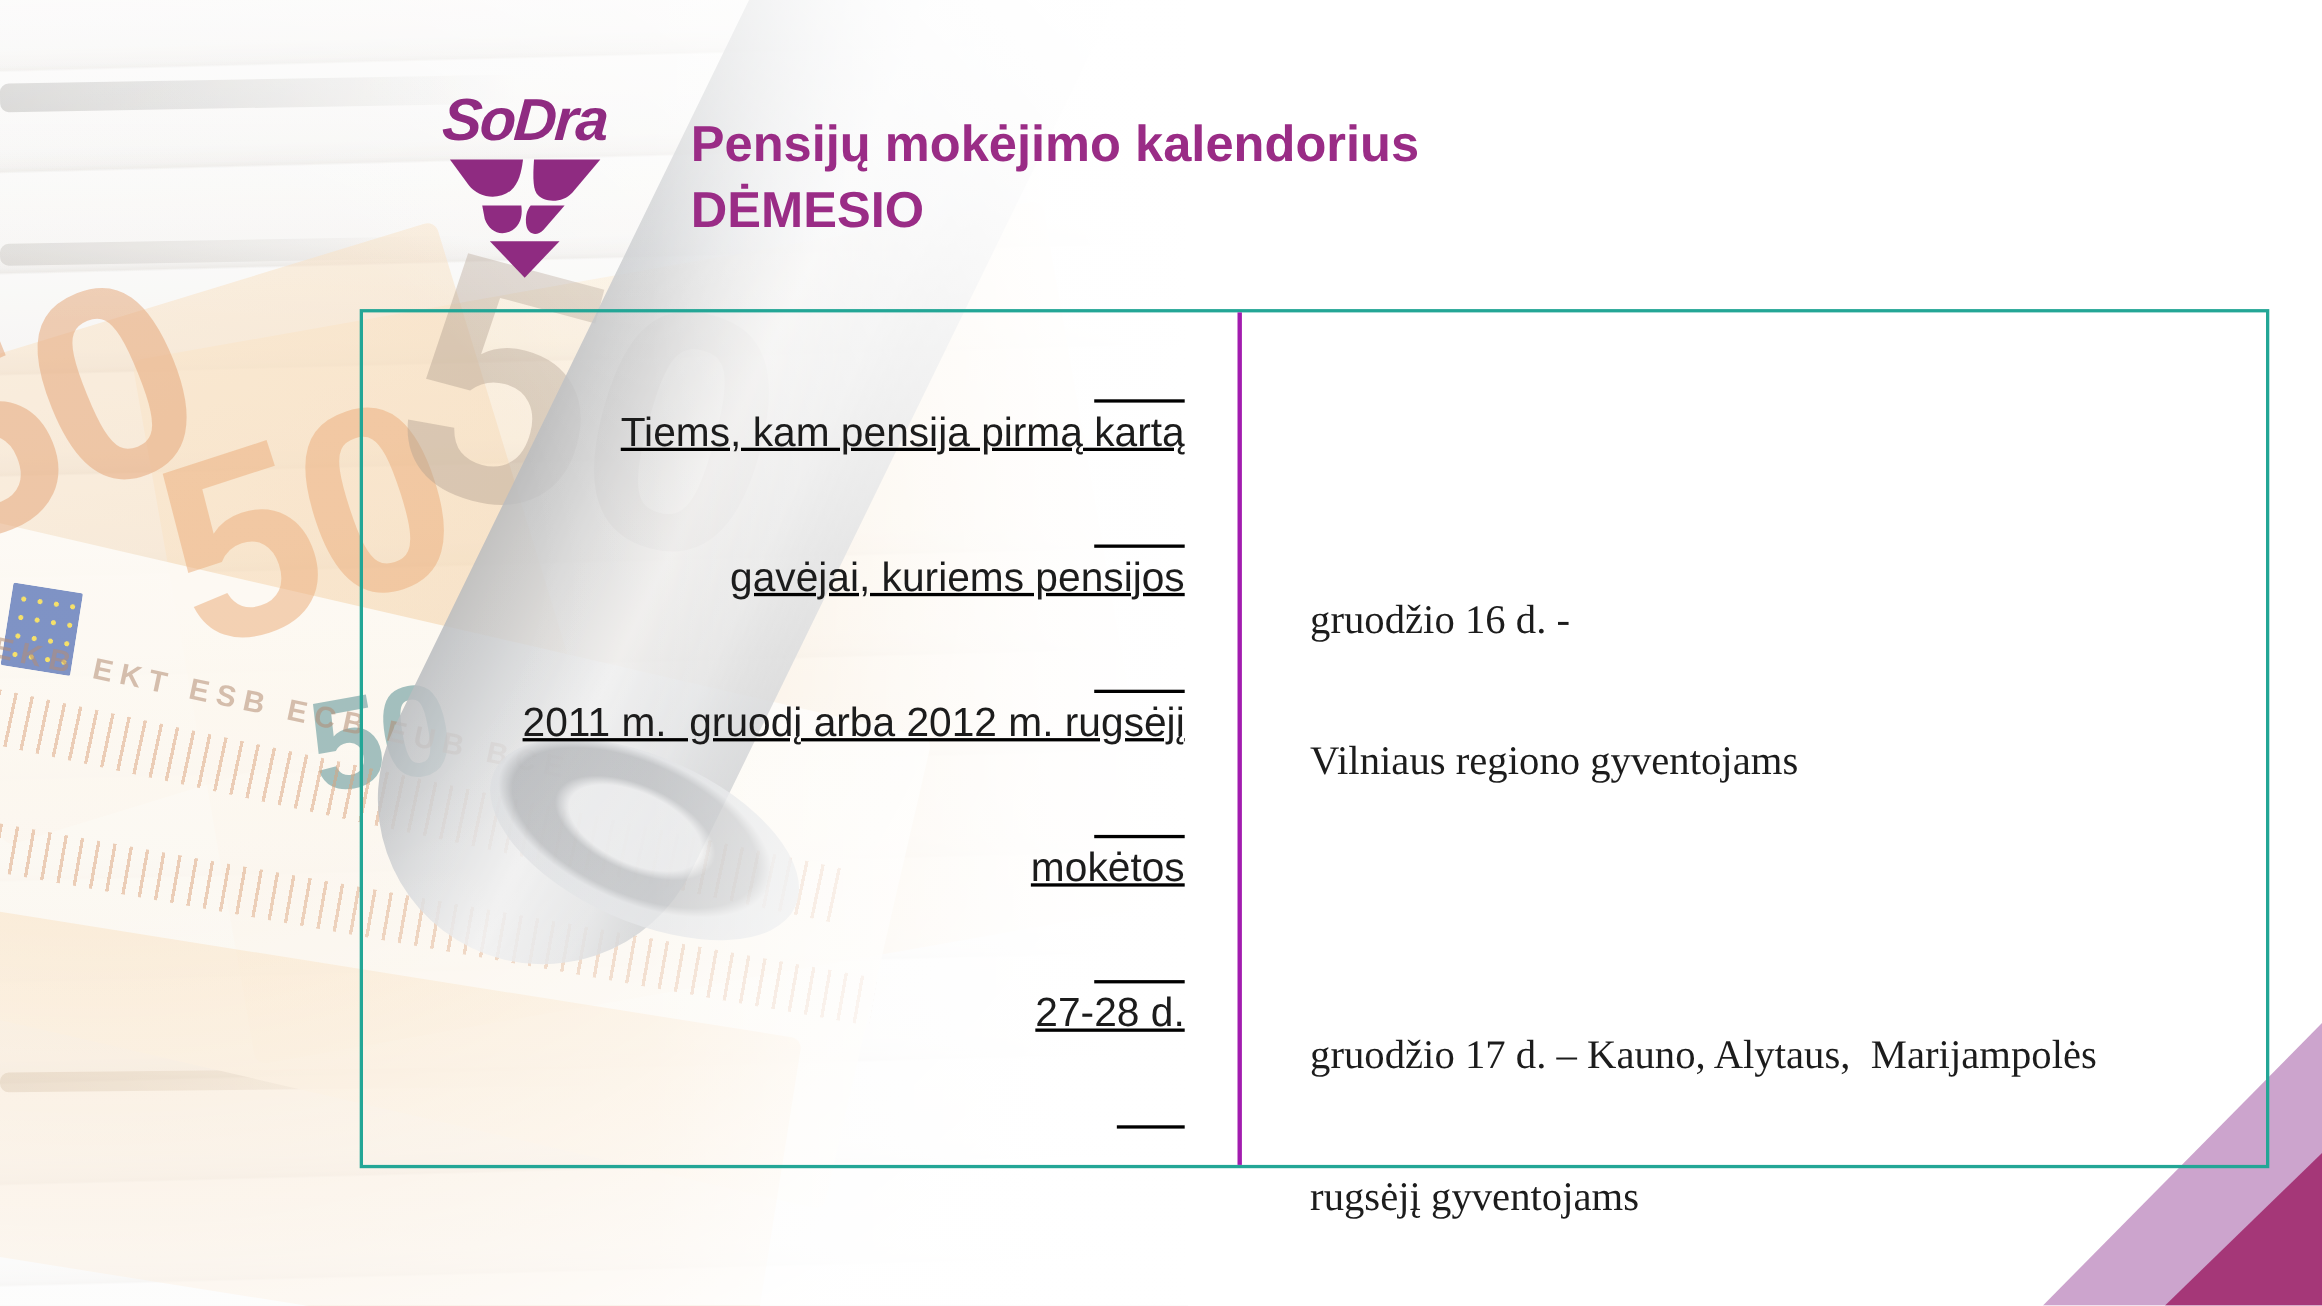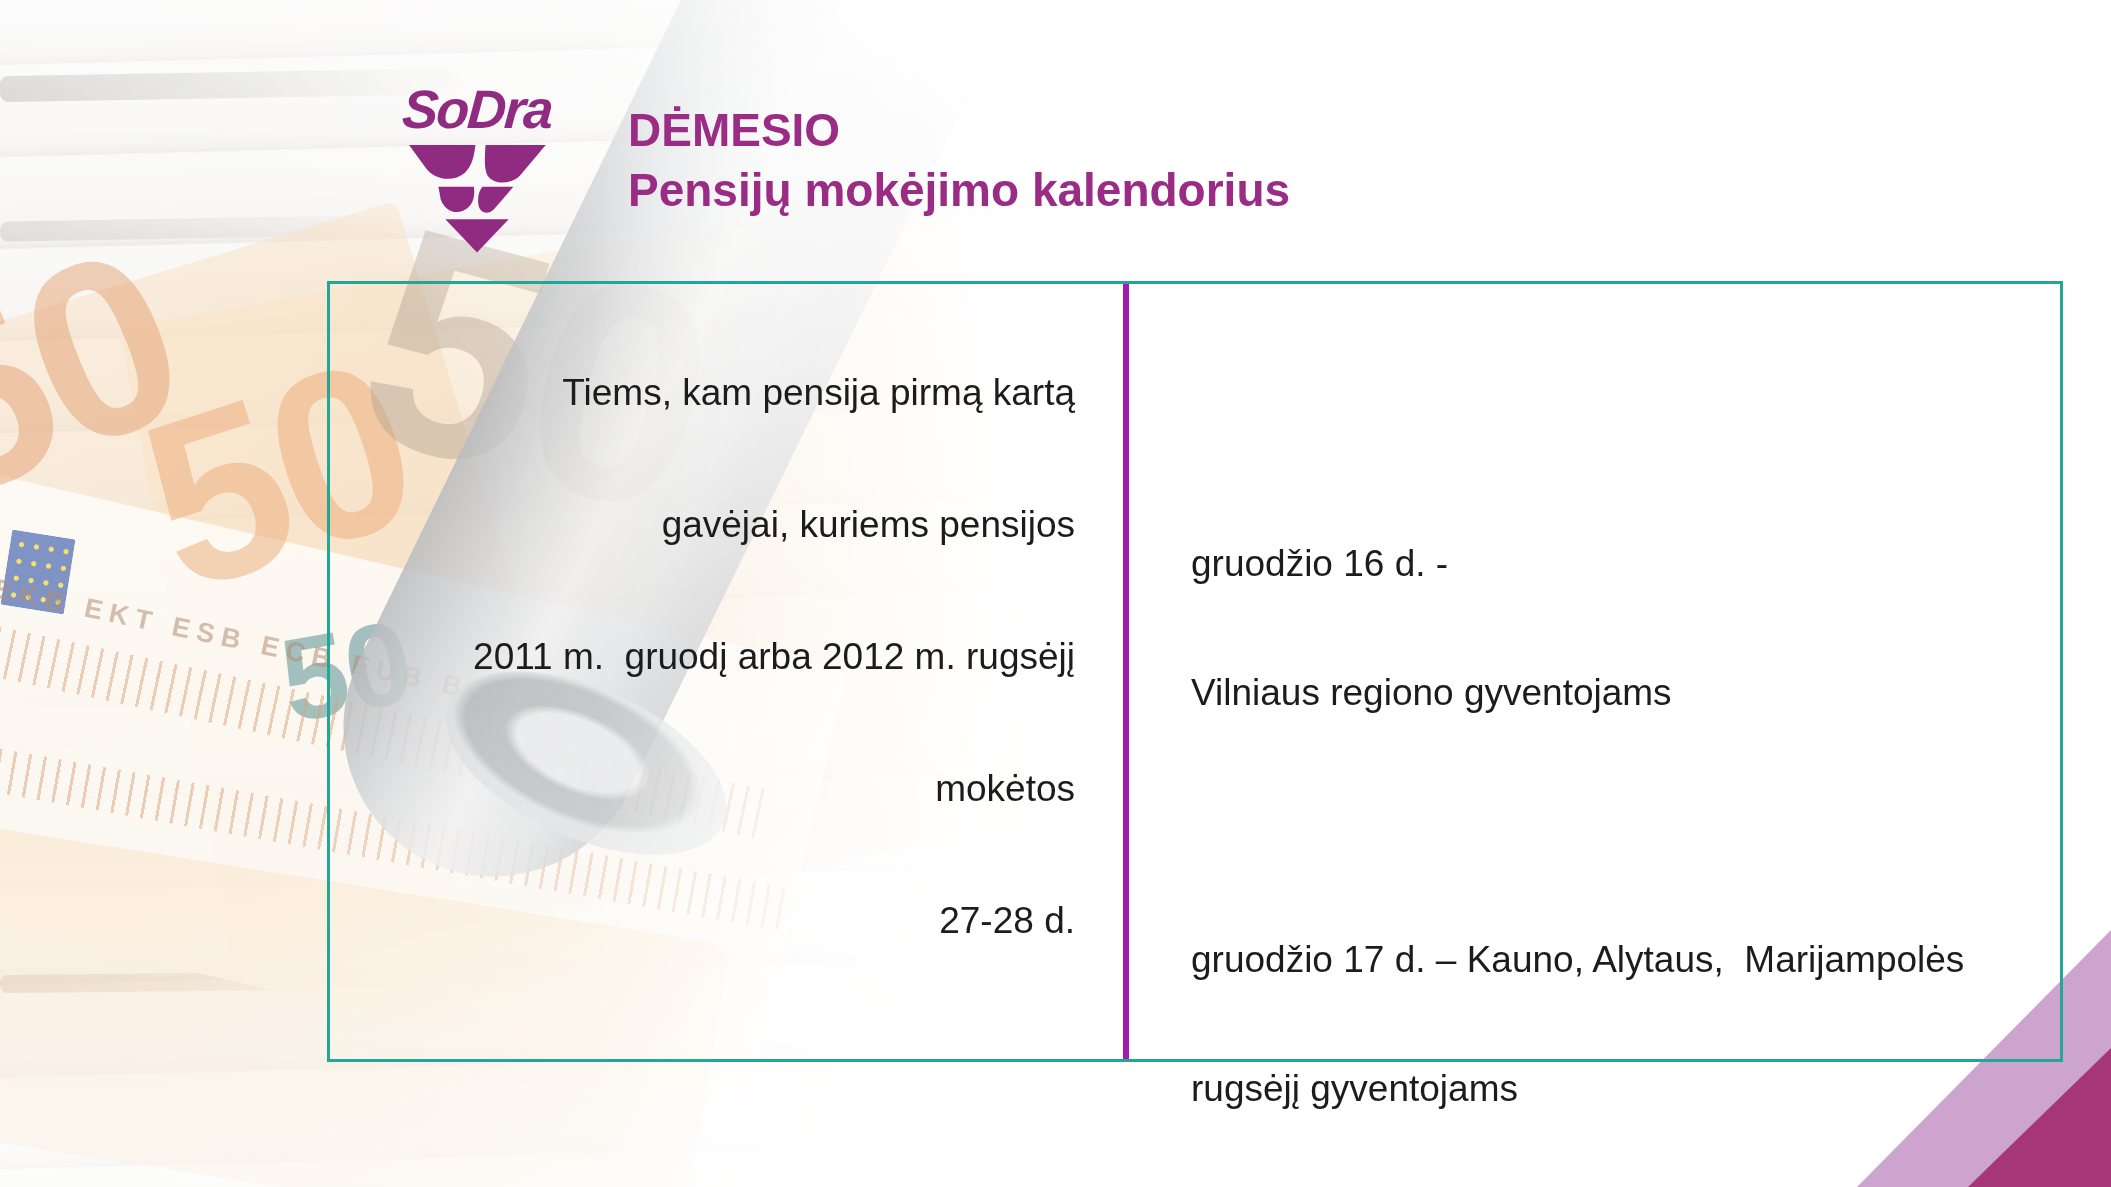--- a/index.html
+++ b/index.html
@@ -81,28 +81,28 @@
                color:#8f2b81; transform:skewX(-4deg); }
   .logo-emblem { display:block; margin:2px auto 0; }
 
   
   .title { position:absolute; left:628px; top:100px; color:#9a2c86; font-weight:bold;
            font-size:46px; line-height:60px; letter-spacing:0; }
 
   
   .box { position:absolute; left:327px; top:281px; width:1736px; height:781px;
          border:3px solid #23a696; display:flex; }
-  .box-left { width:799px; border-right:6px solid #a21caf; display:flex;
+  .box-left { width:799px; border-right:4px solid #a21caf; display:flex;
               align-items:center; justify-content:flex-end;
-              padding:0 48px 30px 70px; }
+              padding:0 48px 30px 70px;text-decoration:underline; }
   .box-right { flex:1; padding:172px 40px 0 62px; }
   .body-text { font-size:37px; line-height:44px; color:#1c1c1c; white-space:pre-wrap; }
   .box-left .body-text { text-align:right; line-height:44px; }
   .box-right .para { margin-bottom:52px; }
-  .box-right .body-text { line-height:43px; }
+  .box-right .body-text { line-height:43px;font-family:Liberation Serif, serif; }
 </style>
 </head>
 <body>
 
 <div class="slide">
 
   <div class="photo">
     <div class="wood"></div>
     <div class="wood-streak1"></div>
     <div class="wood-streak2"></div>
@@ -143,22 +143,22 @@
         <path d="M12 4 L98 4 C96 20 93 32 84 40 C70 52 46 50 34 34 Z"></path>
         <path d="M111 4 L189 4 L156 43 C145 55 123 56 114 44 C109 37 110 18 111 4 Z"></path>
         <path d="M50 58 L96 58 C98 72 94 84 82 89 C70 94 58 88 53 74 Z"></path>
         <path d="M107 58 L147 58 L122 87 C114 95 104 92 102 82 C100 71 103 63 107 58 Z"></path>
         <path d="M59 100 L141 100 L100 143 Z"></path>
       </g>
     </svg>
   </div>
 
   <div class="title">
+    <div>Pensijų mokėjimo kalendorius</div>
     <div>DĖMESIO</div>
-    <div>Pensijų mokėjimo kalendorius</div>
   </div>
 
   <div class="box">
     <div class="box-left">
       <div class="body-text">
         <div>Tiems, kam pensija pirmą kartą</div>
         <div>gavėjai, kuriems pensijos</div>
         <div>2011 m.  gruodį arba 2012 m. rugsėjį</div>
         <div>mokėtos</div>
         <div>27-28 d.</div>

